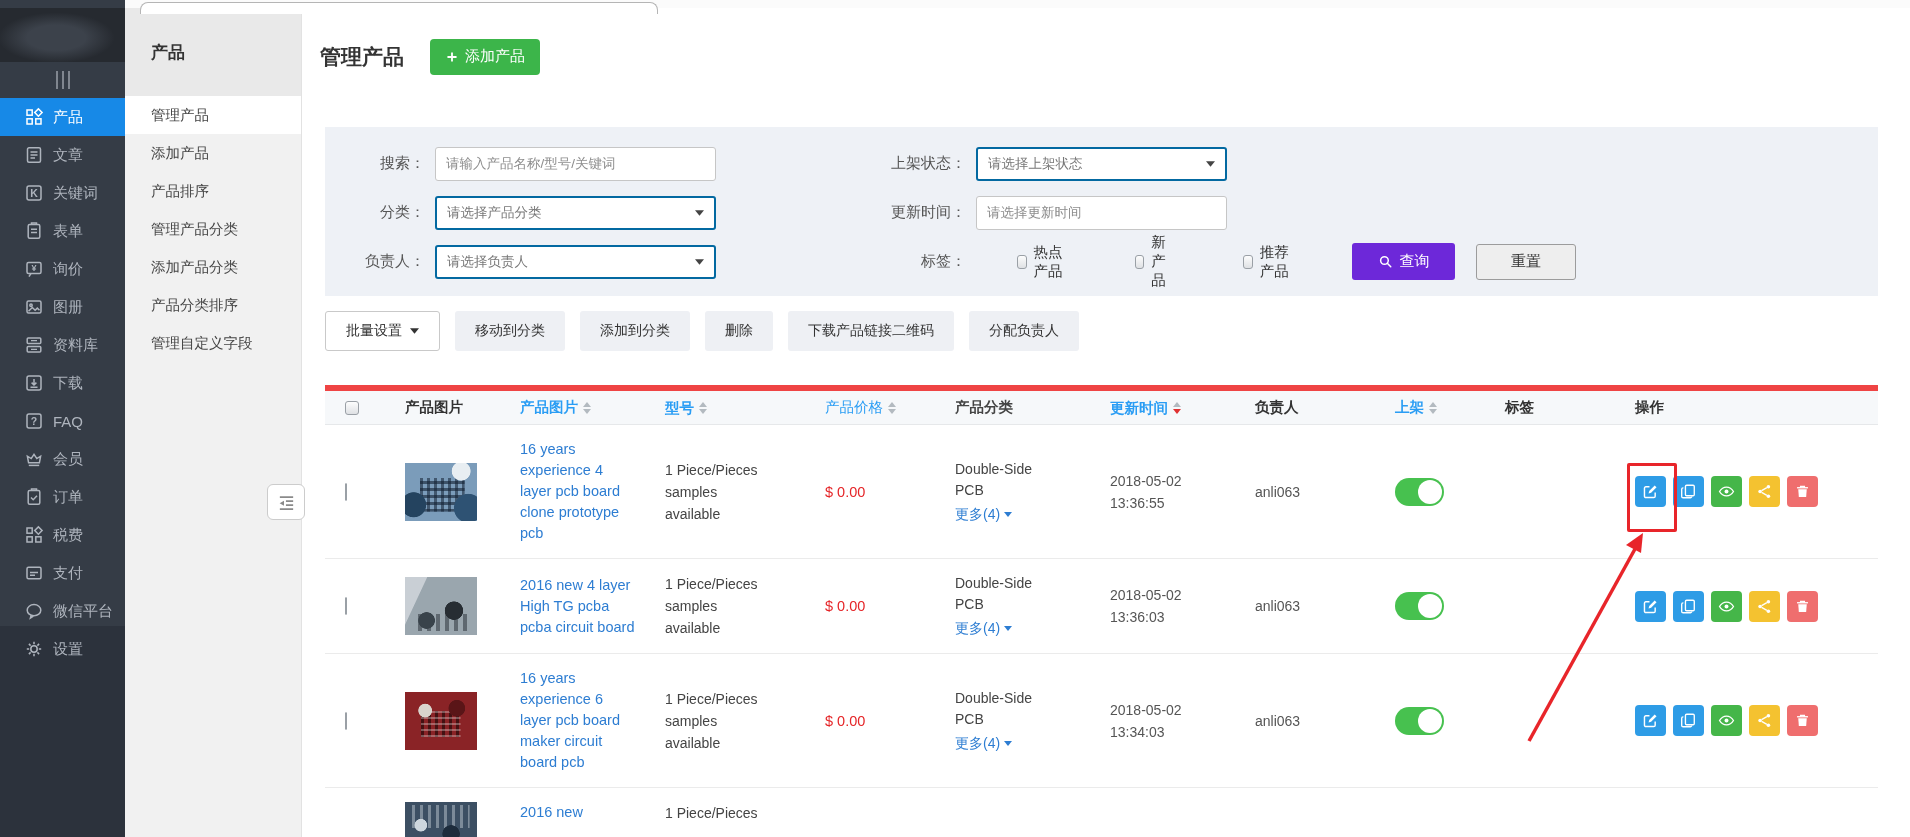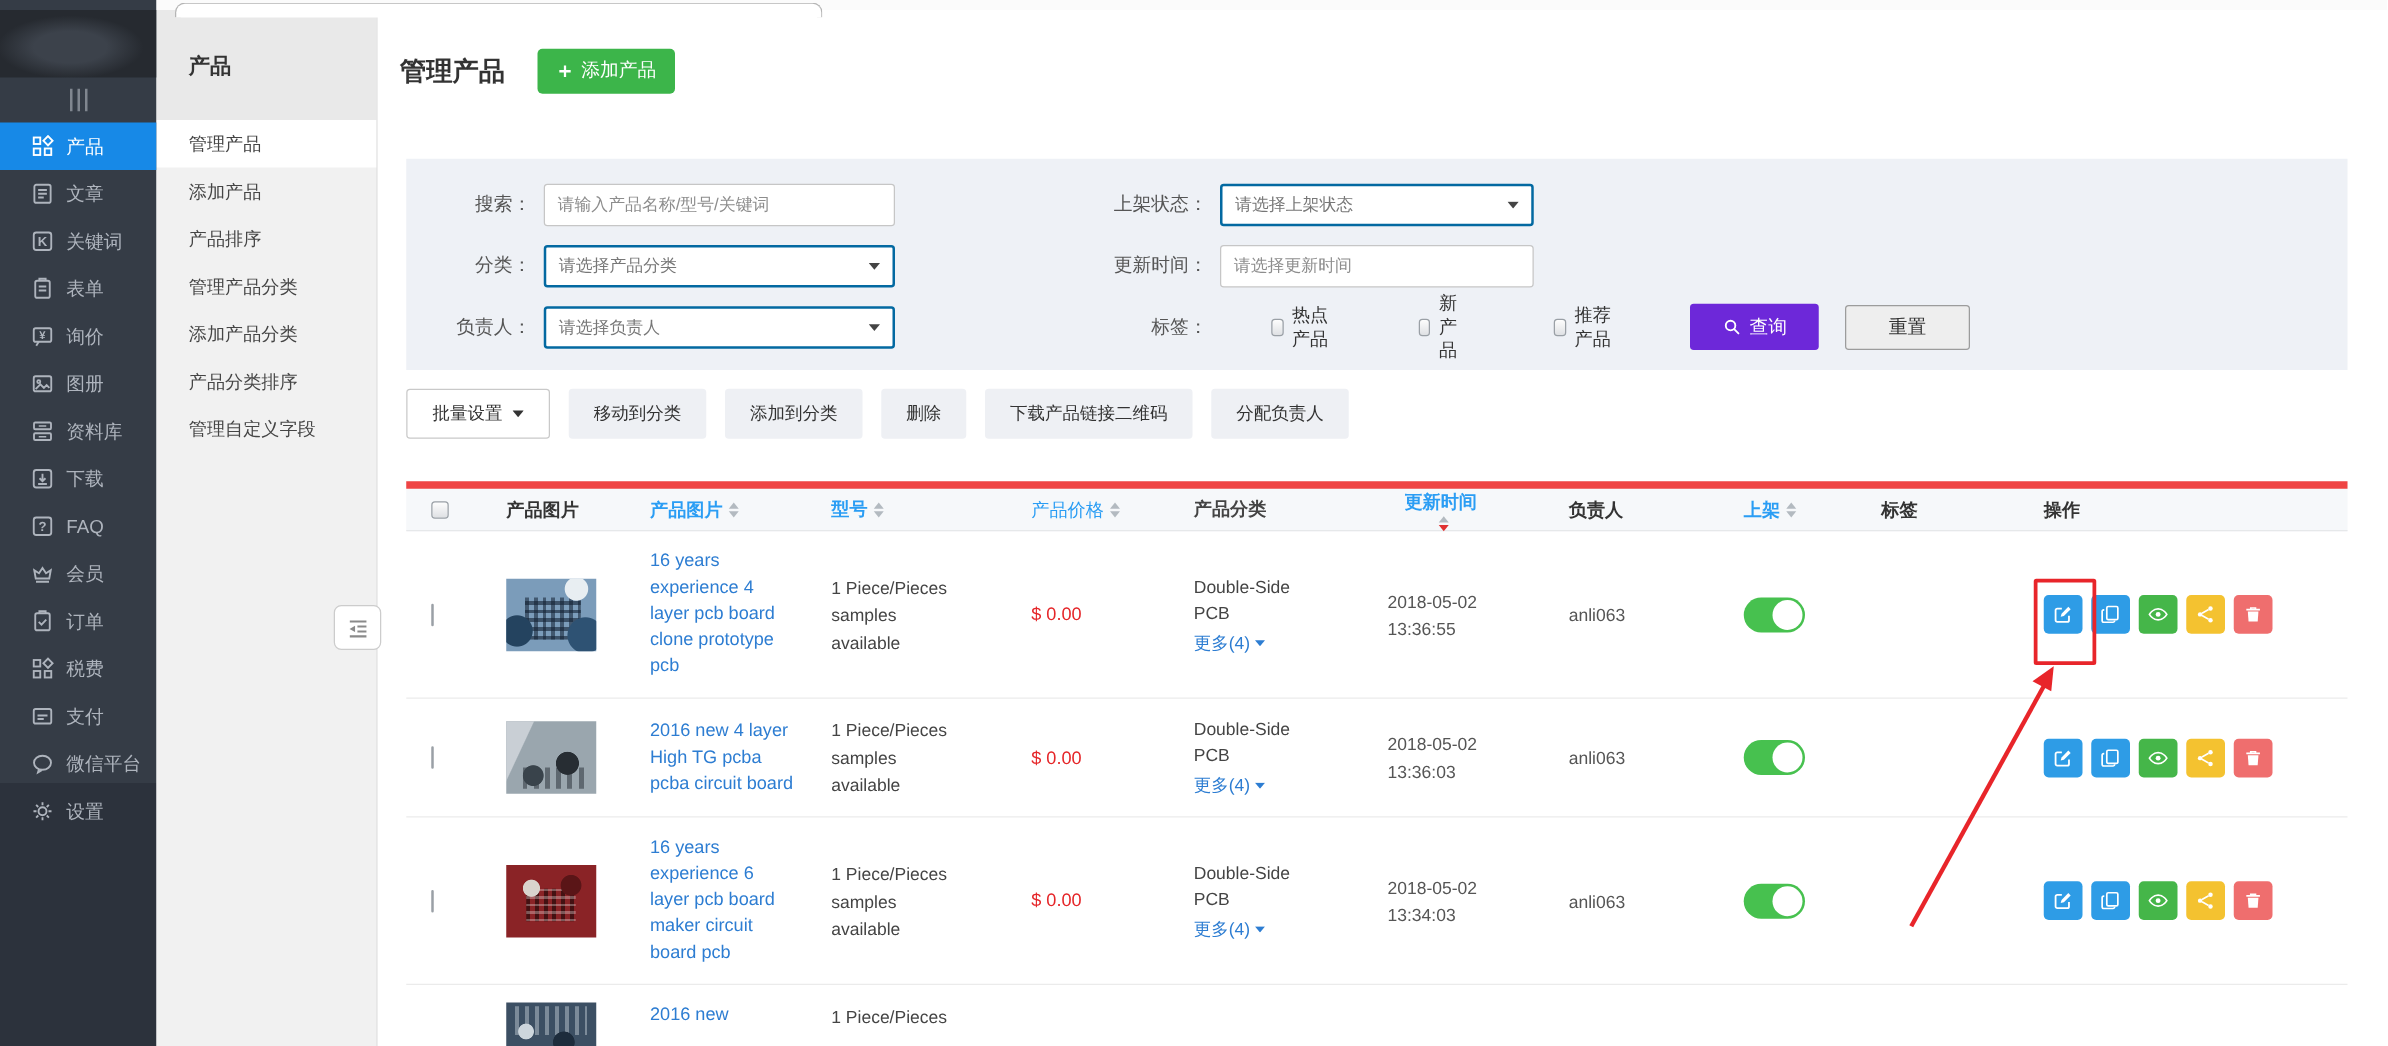--- a/index.html
+++ b/index.html
@@ -104,21 +104,21 @@
   .c-name { padding-left:15px; padding-right:12px; }
   .c-name a { color:#2d7dd2; text-decoration:none; font-size:14.5px; line-height:21px; display:block;
     cursor:pointer; }
   .c-model { padding-left:15px; padding-right:30px; line-height:22px; color:#444; }
   .c-price { padding-left:25px; }
   .c-price span { color:#e52528; font-weight:normal; font-size:14.5px; }
   .c-cat { padding-left:20px; padding-right:45px; line-height:21px; color:#444; }
   .more-link { color:#2d7dd2; display:inline-flex; align-items:center; gap:4px; margin-top:3px;
     cursor:pointer; }
   .more-link .caret{ width:8px; height:5px; color:#2d7dd2;} .more-link .caret svg{display:block;width:8px;height:5px;}
-  .c-time { padding-left:20px; padding-right:45px; line-height:22px;flex-direction:column; }
+  .c-time { padding-left:20px; padding-right:45px; line-height:22px; }
   .c-owner { padding-left:15px; }
   .c-toggle { padding-left:10px; }
   .toggle { width:49px; height:28px; border-radius:15px; background:#47c14f; position:relative;
     cursor:pointer; }
   .toggle::after { content:''; position:absolute; right:2px; top:2px; width:24px; height:24px;
     border-radius:50%; background:#fff; }
   .c-ops { padding-left:10px; }
   .ops { display:flex; gap:7px; }
   .op-btn { width:31px; height:31px; border:none; border-radius:4px; display:inline-flex;
     align-items:center; justify-content:center; cursor:pointer; padding:0; }

